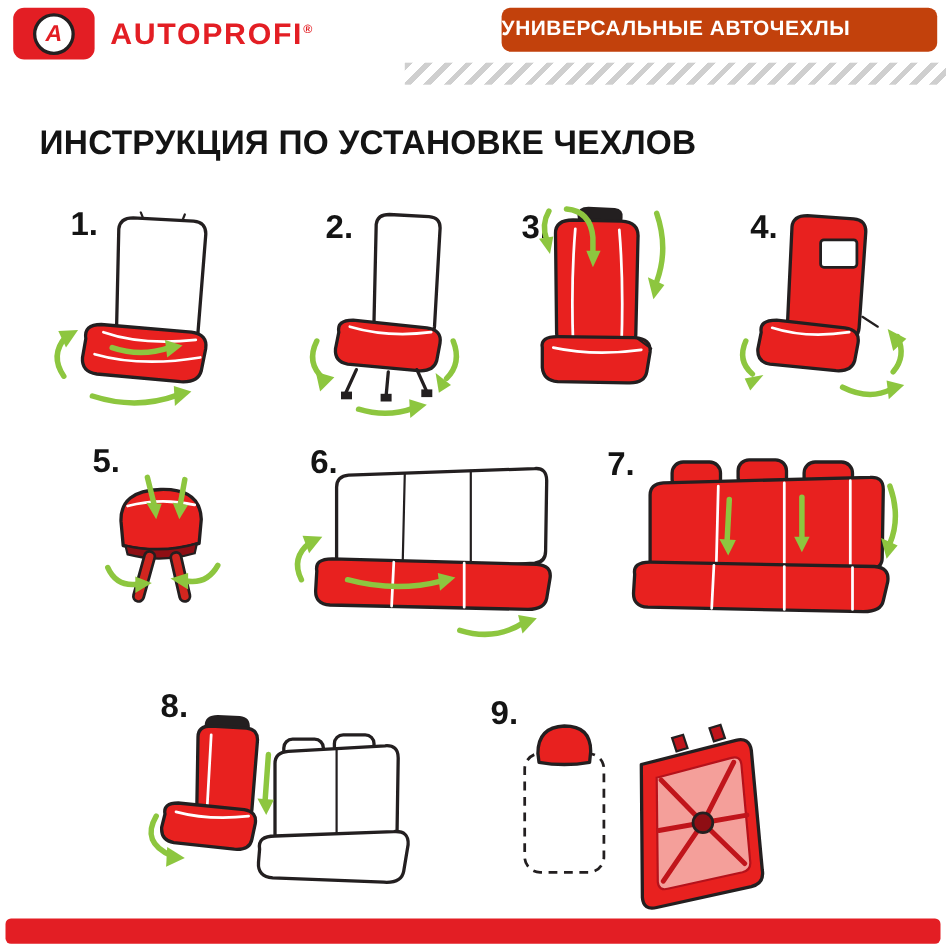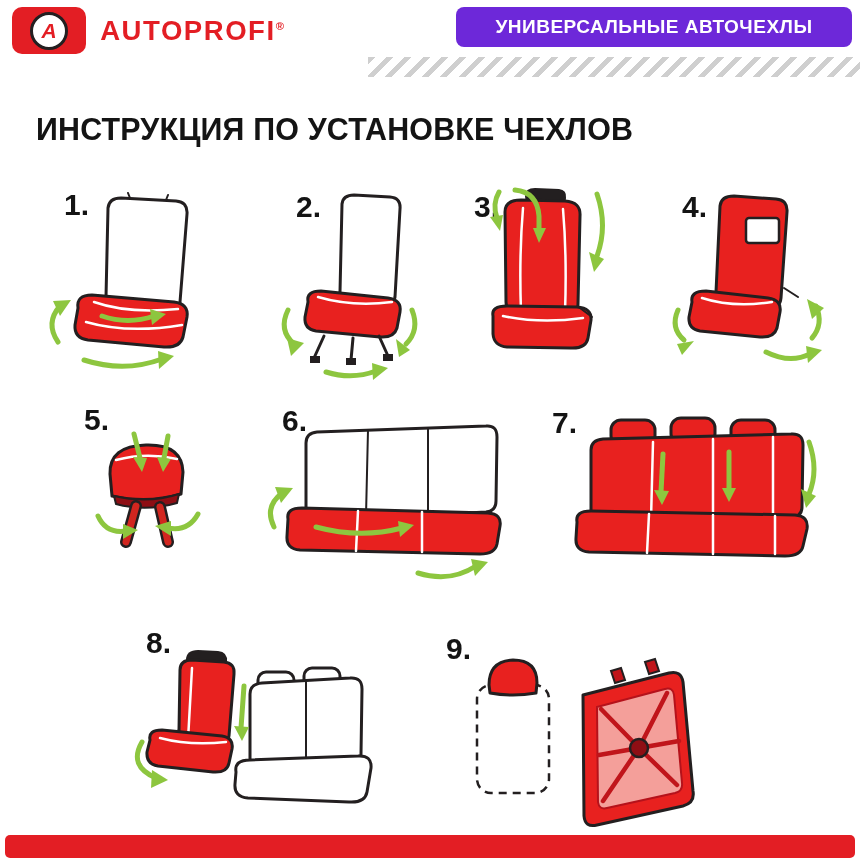--- a/index.html
+++ b/index.html
@@ -19,22 +19,22 @@
     border:3px solid #231f20; display:flex; align-items:center; justify-content:center;
     font-weight:bold; font-style:italic; font-size:21px; color:#e31e24;
   }
   .brand {
     position:absolute; left:102px; top:16px; font-size:27px; font-weight:bold;
     color:#e31e24; letter-spacing:1.5px; transform:scaleX(1.02);
   }
   .brand sup { font-size:11px; color:#e31e24; }
   .right-banner {
     position:absolute; left:456px; top:7px; width:396px; height:40px;
-    background:#6d28d9; border-radius:8px;
-    display:flex; align-items:center; justify-content:center;
+    background:#c2410c; border-radius:8px;
+    display:flex; align-items:center; justify-content:flex-start;
     color:#fff; font-weight:bold; font-size:19px; letter-spacing:0.5px;
   }
   .stripes {
     position:absolute; left:368px; top:57px; width:492px; height:20px;
     background:repeating-linear-gradient(135deg,#cfcfcf 0 5px,#ffffff 5px 13px);
   }
   
   .page-title {
     position:absolute; left:36px; top:112px; font-size:31px; font-weight:bold;
     color:#141414; letter-spacing:0.2px; transform:scaleX(0.98); transform-origin:left;

